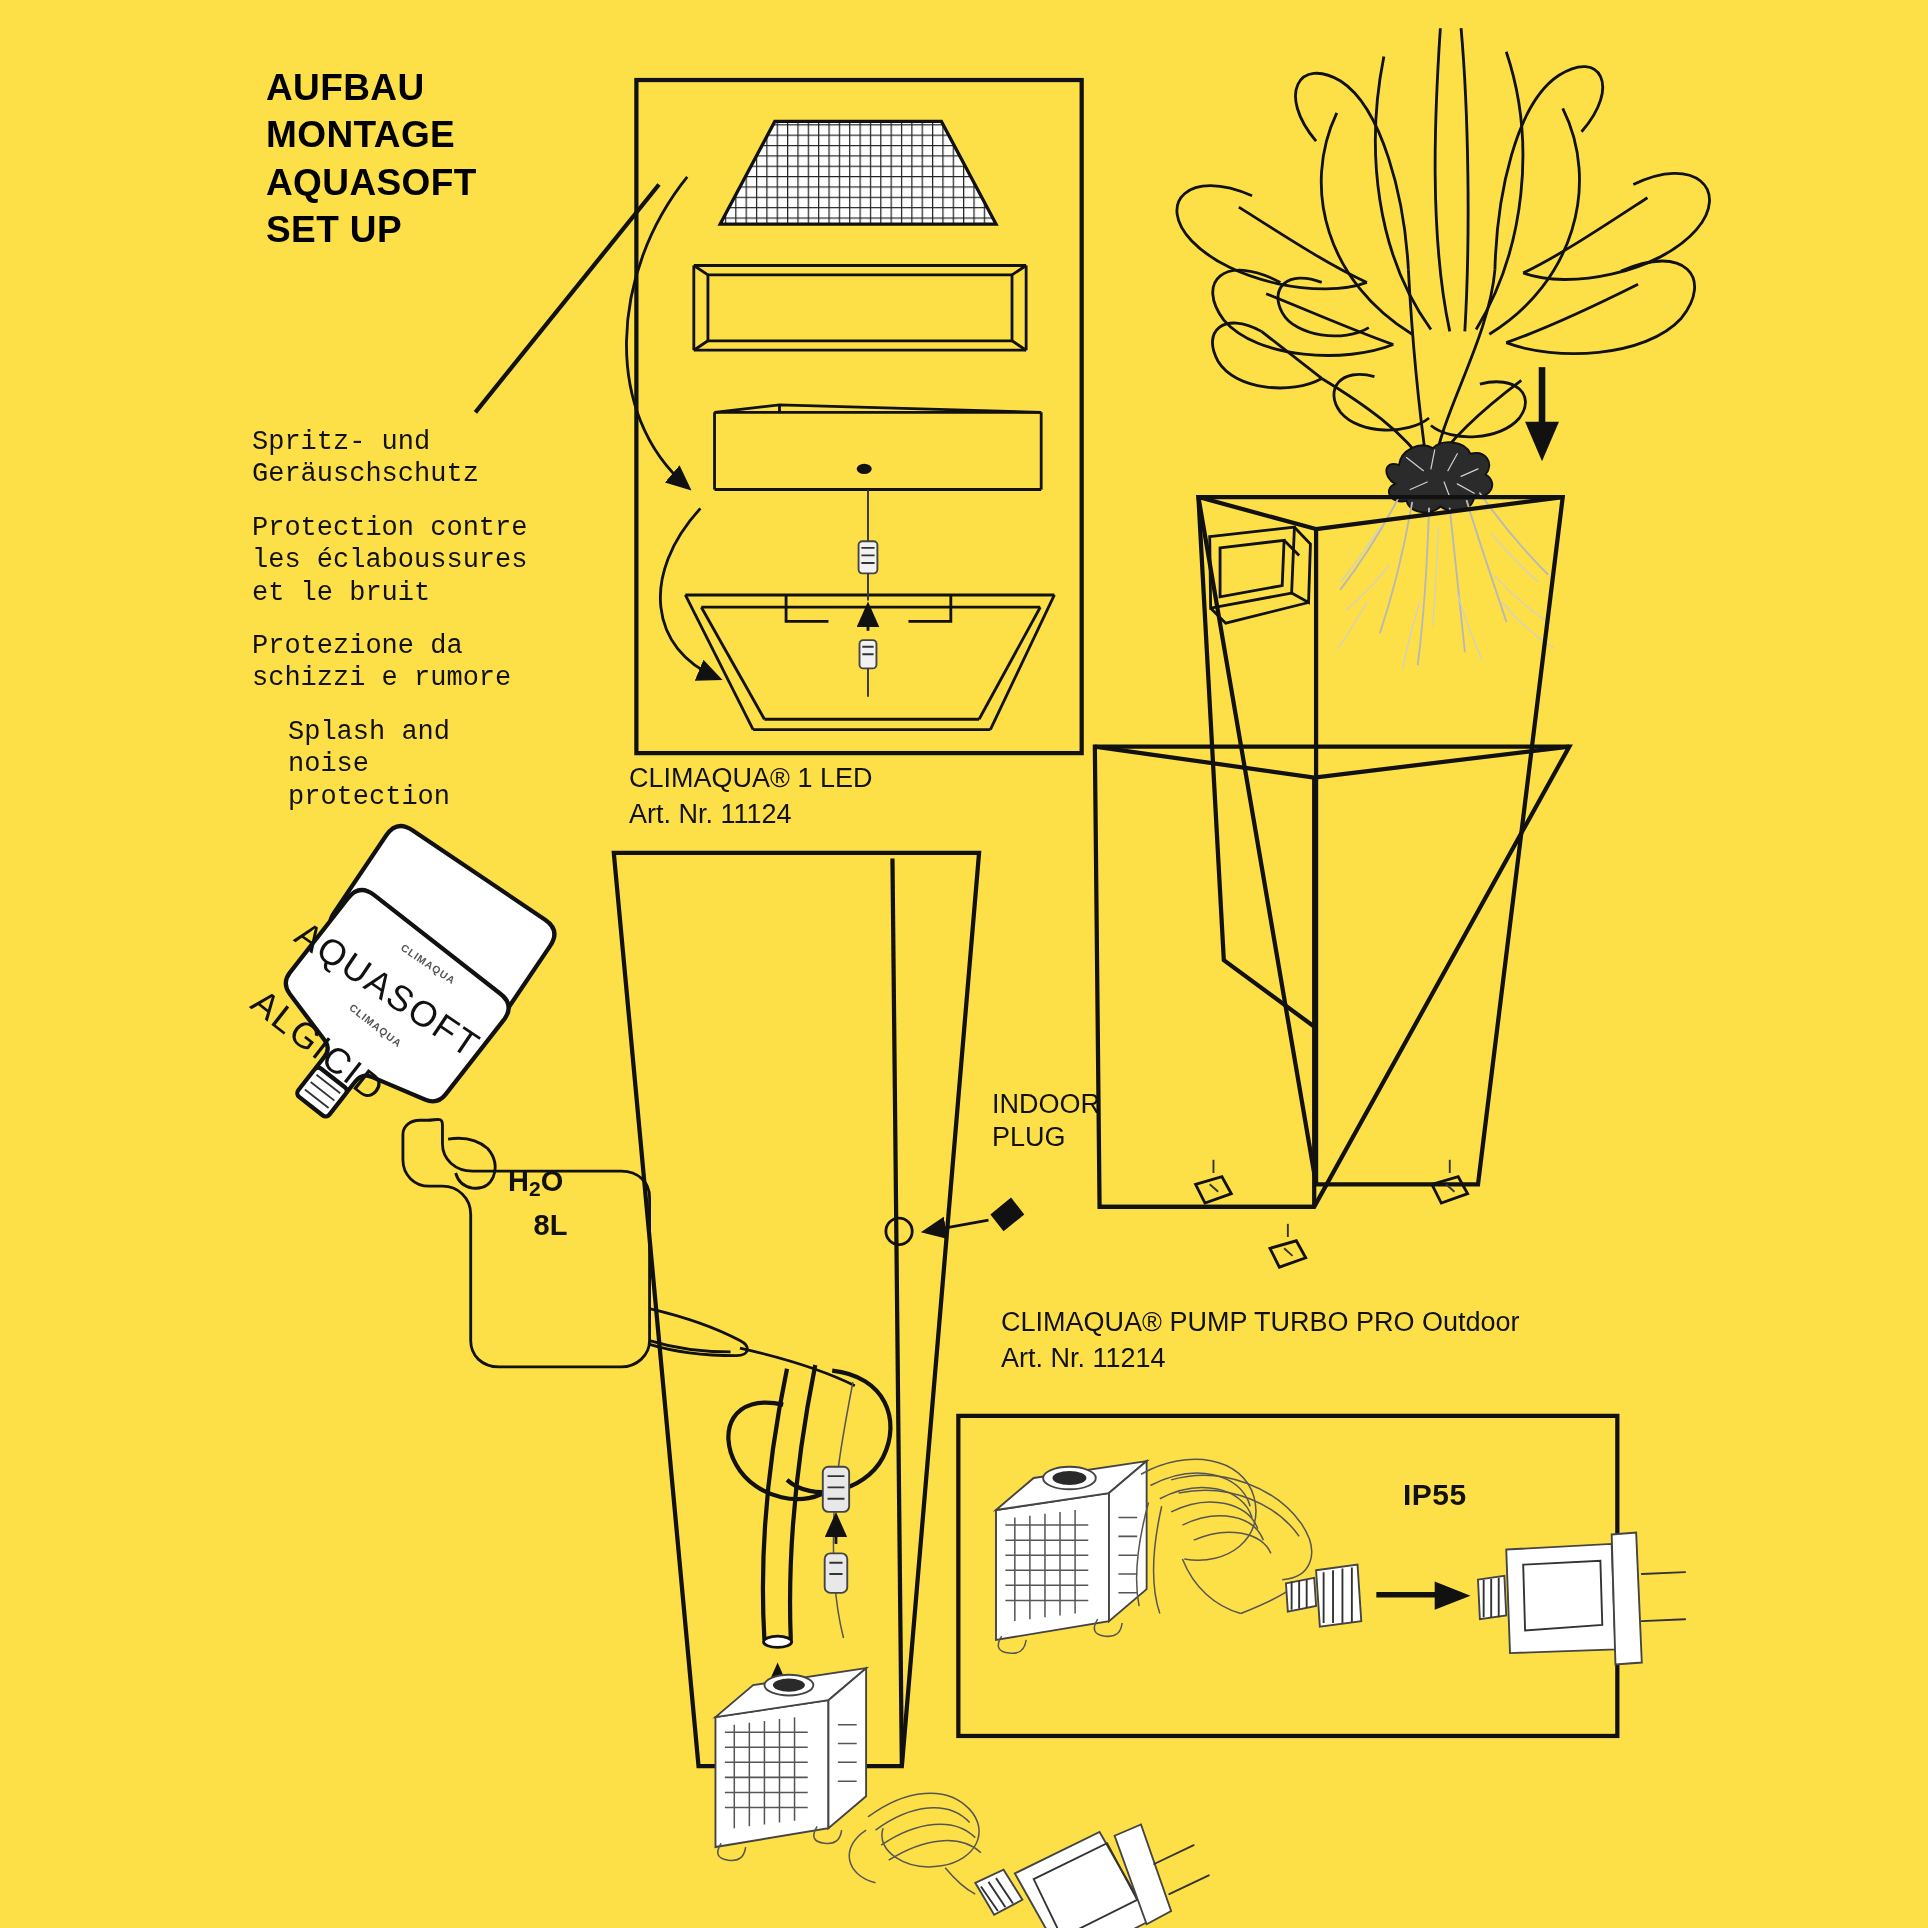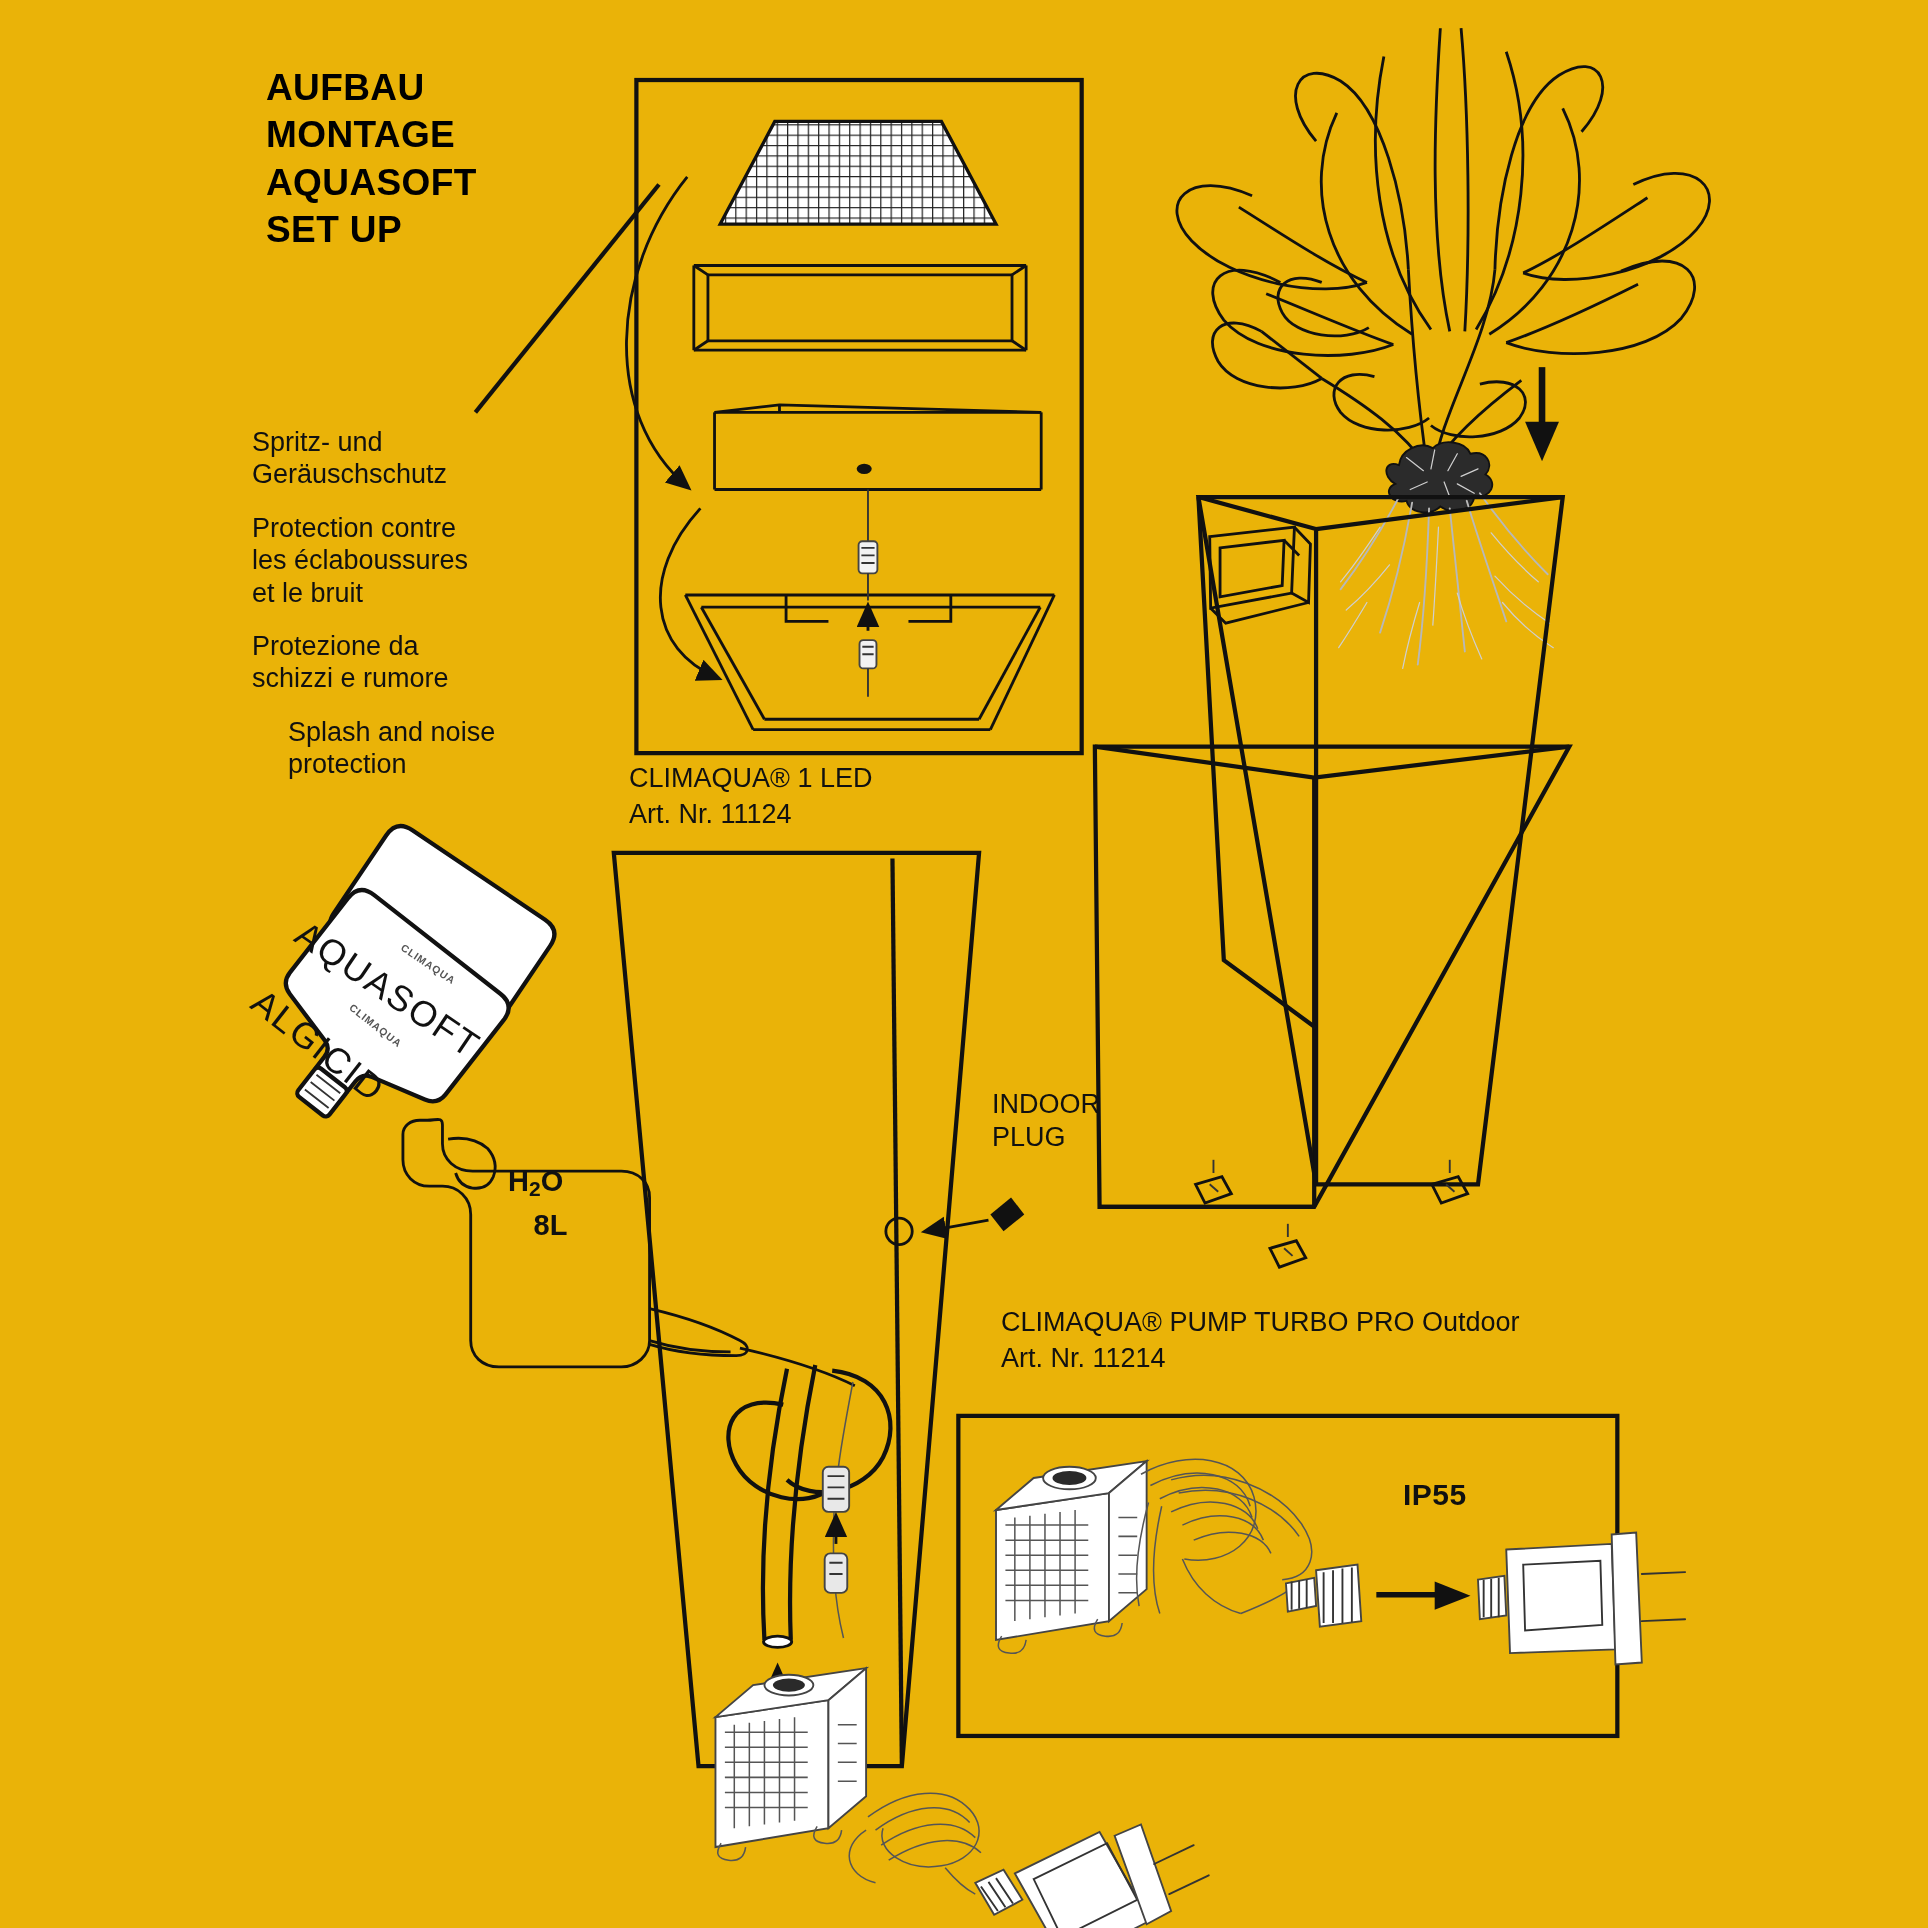--- a/index.html
+++ b/index.html
@@ -5,21 +5,21 @@
 <style>
   html, body {
     margin: 0;
     padding: 0;
     background: #ffffff;
   }
   #page {
     position: relative;
     width: 1928px;
     height: 1928px;
-    background: #eab308;
+    background: #fde047;
     font-family: "Liberation Sans", sans-serif;
     color: #1a1a1a;
     overflow: hidden;
   }
   .abs { position: absolute; }
 
   
   #headline {
     left: 266px;
     top: 64px;
@@ -33,21 +33,21 @@
 
   
   #caption-block {
     left: 252px;
     top: 426px;
     width: 282px;
     font-size: 27px;
     line-height: 1.2;
     color: #111;
   }
-  #caption-block .para { margin-bottom: 21px; }
+  #caption-block .para { margin-bottom: 21px; font-family: Liberation Mono, monospace; }
   #caption-block .para:last-child { margin-bottom: 0; margin-left: 36px; }
 
   
   .prod-label {
     font-size: 27px;
     line-height: 1.32;
     color: #111;
     white-space: nowrap;
   }
   #label-led { left: 629px; top: 761px; }

